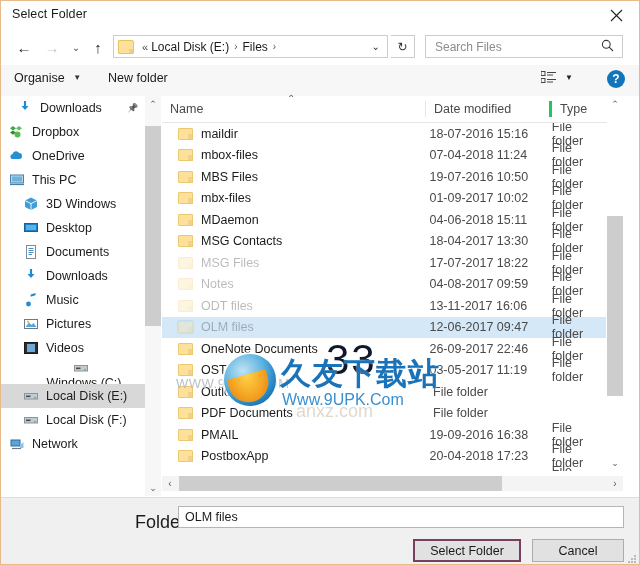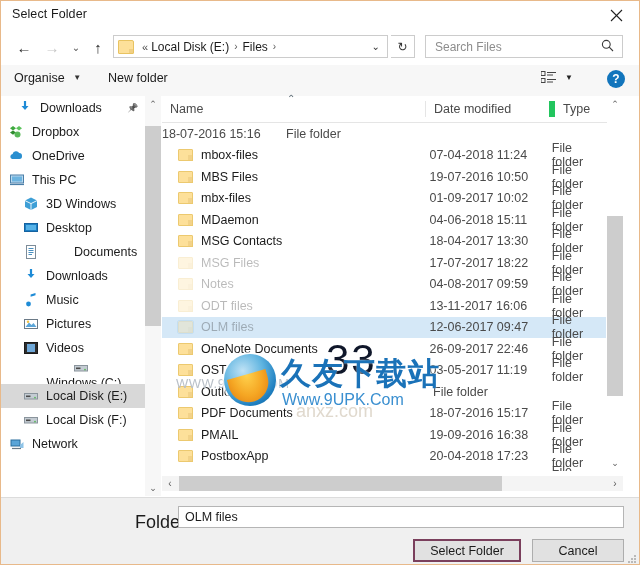--- a/index.html
+++ b/index.html
@@ -162,21 +162,21 @@
   #colheader {
     position: relative; height: 26px; border-bottom: 1px solid #e5e5e5;
     background: #ffffff;
   }
   .col-h {
     position: absolute; top: 0; height: 26px; line-height: 26px;
     font-size: 12.5px; color: #4a4a4a;
   }
   #col-name { left: 8px; }
   #col-date { left: 263px; border-left: 1px solid #e5e5e5; padding-left: 8px; height:16px; line-height:16px; top:5px;}
-  #col-type { left: 387px; border-left: 6px solid #22c55e; padding-left: 8px; height:16px; line-height:16px; top:5px;}
+  #col-type { left: 387px; border-left: 3px solid #22c55e; padding-left: 8px; height:16px; line-height:16px; top:5px;}
   #sort-caret {
     position: absolute; left: 125px; top: -3px; font-size: 10px; color: #5d6b75;
   }
 
   #rows { position: absolute; left: 0; top: 27px; width: 444px; height: 348px; overflow:hidden;}
   .row {
     position: relative; height: 21.5px; display: flex; align-items: center;
     font-size: 12.5px; color: #1b1b1b;
   }
   .row.selected { background: #d5e8f7; }
@@ -434,21 +434,21 @@
         </div>
         <div class="tree-item" style="padding-left: 22px;">
           <span class="tree-ico">
             <svg width="16" height="16" viewBox="0 0 16 16">
               <rect x="1.5" y="3.5" width="13" height="8" fill="#1d7fc4" stroke="#1462a0" stroke-width="1"></rect>
               <rect x="3" y="5" width="10" height="5" fill="#57b3e8"></rect>
             </svg>
           </span>
           <span>Desktop</span>
         </div>
-        <div class="tree-item" style="padding-left: 22px; gap: 28px;">
+        <div class="tree-item" style="padding-left: 22px;">
           <span class="tree-ico">
             <svg width="16" height="16" viewBox="0 0 16 16">
               <rect x="3.5" y="1.5" width="9" height="13" fill="#ffffff" stroke="#7d8c99" stroke-width="1"></rect>
               <path d="M5.5 4.5 H10.5 M5.5 6.5 H10.5 M5.5 8.5 H10.5 M5.5 10.5 H9" fill="none" stroke="#4a8fbf" stroke-width="1"></path>
             </svg>
           </span>
           <span>Documents</span>
         </div>
         <div class="tree-item" style="padding-left: 22px;">
           <span class="tree-ico">
@@ -542,20 +542,24 @@
 
     <div id="filepane">
       <div id="colheader">
         <div class="col-h" id="col-name">Name</div>
         <div id="sort-caret">⌃</div>
         <div class="col-h" id="col-date">Date modified</div>
         <div class="col-h" id="col-type">Type</div>
       </div>
       <div id="rows">
           <div class="row">
+            <div class="cell-name">
+              <span class="folder-ico"></span>
+              <span>maildir</span>
+            </div>
             <div class="cell-date">18-07-2016 15:16</div>
             <div class="cell-type">File folder</div>
           </div>
           <div class="row">
             <div class="cell-name">
               <span class="folder-ico"></span>
               <span>mbox-files</span>
             </div>
             <div class="cell-date">07-04-2018 11:24</div>
             <div class="cell-type">File folder</div>
@@ -645,21 +649,20 @@
               <span class="folder-ico"></span>
               <span>Outlook</span>
             </div>
             <div class="cell-type">File folder</div>
           </div>
           <div class="row">
             <div class="cell-name">
               <span class="folder-ico"></span>
               <span>PDF Documents</span>
             </div>
-            <div class="cell-date">18-07-2016 15:17</div>
             <div class="cell-type">File folder</div>
           </div>
           <div class="row">
             <div class="cell-name">
               <span class="folder-ico"></span>
               <span>PMAIL</span>
             </div>
             <div class="cell-date">19-09-2016 16:38</div>
             <div class="cell-type">File folder</div>
           </div>

